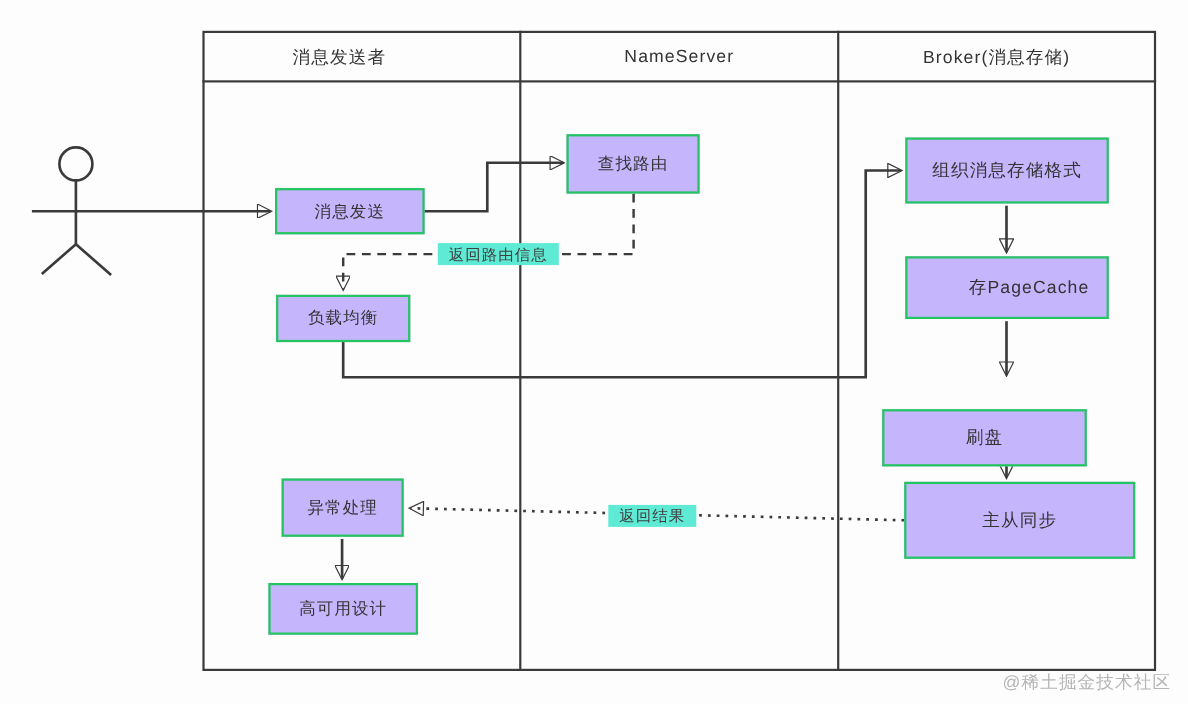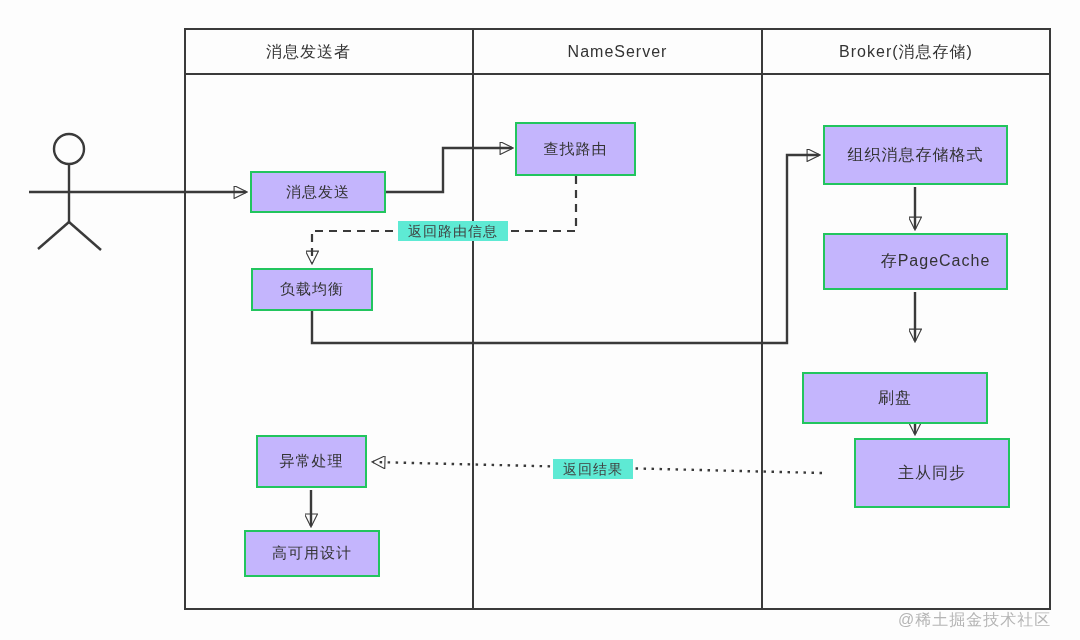--- a/index.html
+++ b/index.html
@@ -68,21 +68,21 @@
     font-size: 14px; color: #3f3f3f;
     background: #5eead4;
     display: flex; align-items: center; justify-content: center;
     letter-spacing: 1px;
     line-height: 18px;
   }
 
   .watermark {
     left: 898px; top: 610px; width: 180px;
     font-size: 16px; color: #b5b5b5;
-    text-align: left;
+    text-align: center;
     letter-spacing: 1px;
   }
 </style>
 </head>
 <body>
 
 <div class="canvas">
 
   <div class="abs frame"></div>
   <div class="abs vline" style="left:472px;"></div>
@@ -149,21 +149,21 @@
   <div class="abs node" style="left:515px; top:122px; width:121px; height:54px;">查找路由</div>
 
   <div class="abs node" style="left:251px; top:268px; width:122px; height:43px;">负载均衡</div>
 
   <div class="abs node big" style="left:823px; top:125px; width:185px; height:60px;">组织消息存储格式</div>
 
   <div class="abs node big" style="left:823px; top:233px; width:185px; height:57px;padding-left:40px;">存PageCache</div>
 
   <div class="abs node big" style="left:802px; top:345px; width:186px; height:52px;margin-top:27px;">刷盘</div>
 
-  <div class="abs node big" style="left:822px; top:438px; width:156px; height:70px;margin-left:32px;">主从同步</div>
+  <div class="abs node big" style="left:822px; top:438px; width:210px; height:70px;">主从同步</div>
 
   <div class="abs node" style="left:256px; top:435px; width:111px; height:53px;">异常处理</div>
 
   <div class="abs node" style="left:244px; top:530px; width:136px; height:47px;">高可用设计</div>
 
   <div class="abs edge-label" style="left:398px; top:221px; width:110px; height:20px;">返回路由信息</div>
 
   <div class="abs edge-label" style="left:553px; top:459px; width:80px; height:20px;">返回结果</div>
 
   <div class="abs watermark">@稀土掘金技术社区</div>

